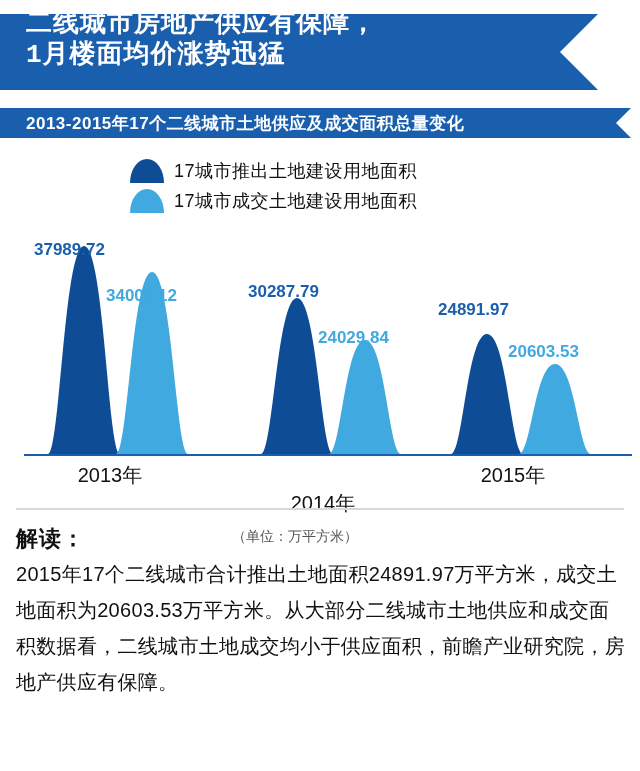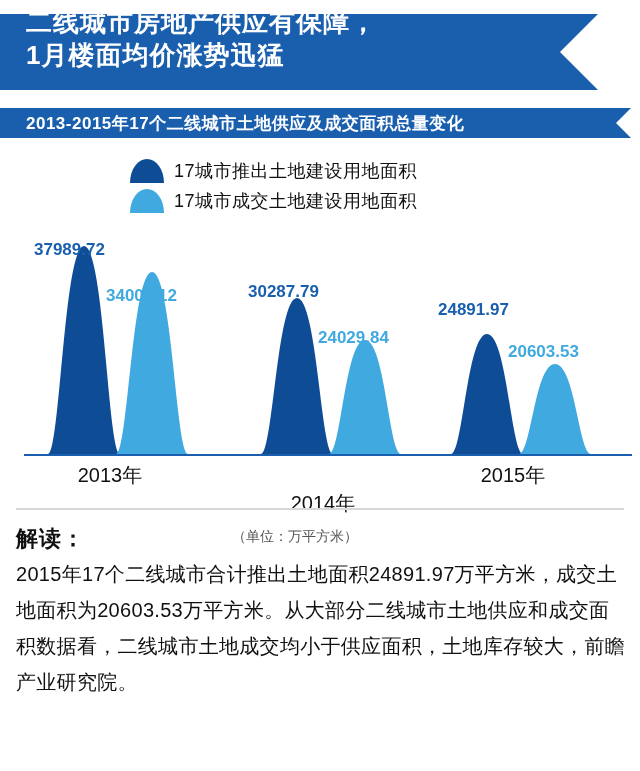--- a/index.html
+++ b/index.html
@@ -46,20 +46,21 @@
     top: 6px;
     width: 520px;
     color: #ffffff;
     font-size: 26px;
     font-weight: bold;
     line-height: 33px;
     letter-spacing: 1px;
   }
   .header-title .line2 {
     display: block;
+    font-family: Liberation Mono, monospace;
   }
 
   
   .subtitle-band {
     position: absolute;
     left: 0;
     top: 108px;
     width: 616px;
     height: 30px;
     background: #1a5fae;
@@ -264,15 +265,15 @@
   <div class="x-labels">
     <div class="x-label" style="left:50px; width:120px;">2013年</div>
     <div class="x-label" style="left:263px; width:120px;margin-top:28px;">2014年</div>
     <div class="x-label" style="left:453px; width:120px;">2015年</div>
   </div>
 
   <div class="divider"></div>
 
   <div class="interp-title">解读：</div>
   <div class="unit-text">（单位：万平方米）</div>
-  <div class="interp-body">2015年17个二线城市合计推出土地面积24891.97万平方米，成交土地面积为20603.53万平方米。从大部分二线城市土地供应和成交面积数据看，二线城市土地成交均小于供应面积，土地库存较大，前瞻产业研究院。</div>
+  <div class="interp-body">2015年17个二线城市合计推出土地面积24891.97万平方米，成交土地面积为20603.53万平方米。从大部分二线城市土地供应和成交面积数据看，二线城市土地成交均小于供应面积，前瞻产业研究院，房地产供应有保障。</div>
 
 </div>
 
 </body></html>

